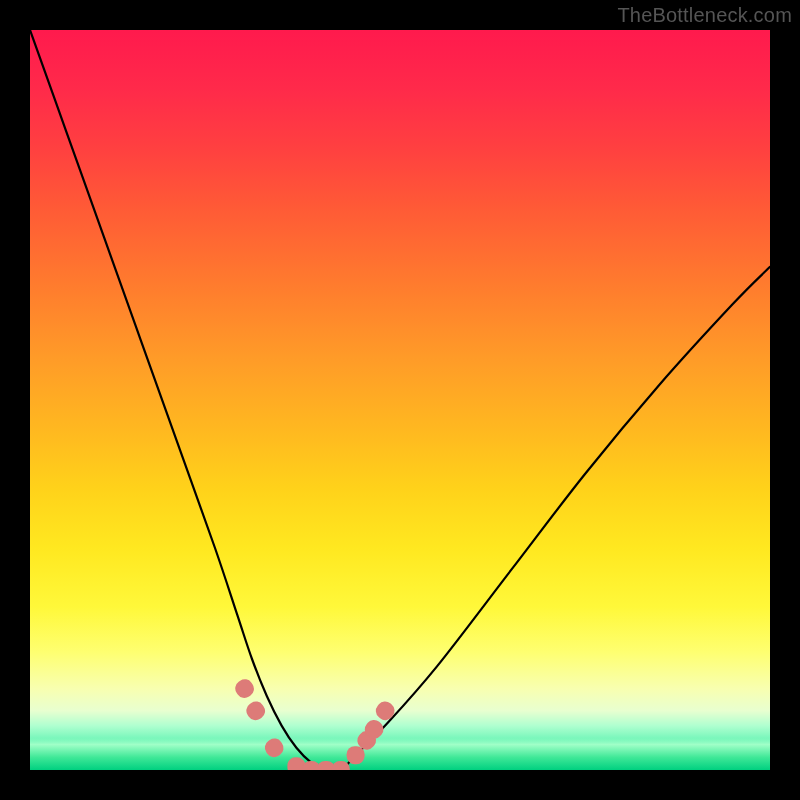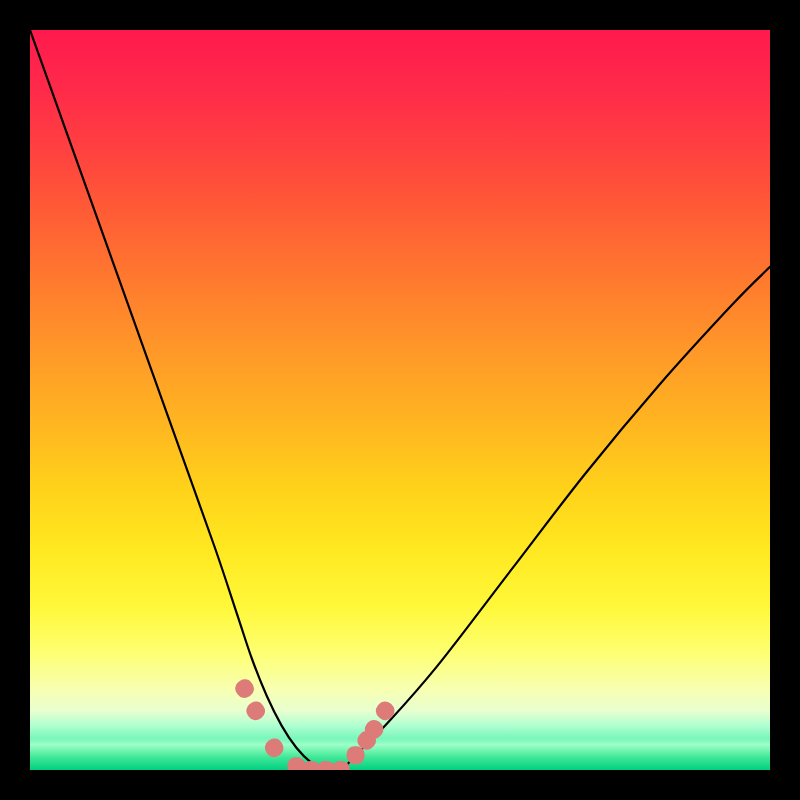--- a/index.html
+++ b/index.html
@@ -65,20 +65,21 @@
     font-size: 20px;
     color: #555;
     letter-spacing: 0.2px;
     user-select: none;
   }
 </style>
 </head>
 <body>
 
 <div class="frame">
+  <div class="watermark">TheBottleneck.com</div>
   <div class="plot-area">
     <div class="gradient"></div>
     <div class="green-band"></div>
     <svg class="curve" viewBox="0 0 740 740" preserveAspectRatio="none">
       <path fill="none" stroke="#000" stroke-width="2.2" stroke-linecap="round" d="M 0,0 C 6.166666666666667,17.26666666666667 24.666666666666664,69.06666666666669 37,103.60000000000002 C 49.333333333333336,138.13333333333335 61.666666666666664,172.6666666666667 74,207.20000000000005 C 86.33333333333333,241.73333333333338 98.66666666666667,276.2666666666667 111,310.8 C 123.33333333333333,345.3333333333333 135.66666666666666,379.8666666666667 148,414.4 C 160.33333333333334,448.9333333333333 175.13333333333333,489.6333333333333 185,518 C 194.86666666666667,546.3666666666667 201.03333333333336,566.1 207.20000000000002,584.6 C 213.36666666666667,603.1 217.06666666666666,615.4333333333334 222,629 C 226.93333333333334,642.5666666666666 231.86666666666667,654.9 236.8,666 C 241.73333333333335,677.1 246.66666666666669,686.9666666666667 251.60000000000002,695.6 C 256.53333333333336,704.2333333333333 261.46666666666664,711.6333333333333 266.4,717.8 C 271.3333333333333,723.9666666666666 276.26666666666665,728.9 281.2,732.6 C 286.1333333333333,736.3000000000001 291.06666666666666,738.7666666666667 296,740 C 300.93333333333334,741.2333333333333 305.8666666666667,742.4666666666667 310.8,740 C 315.73333333333335,737.5333333333333 318.20000000000005,732.6 325.6,725.2 C 333,717.8000000000001 341.6333333333333,710.4000000000001 355.2,695.6 C 368.76666666666665,680.8 386.0333333333334,662.3 407.00000000000006,636.4 C 427.9666666666667,610.5 456.33333333333337,572.2666666666667 481,540.2 C 505.66666666666663,508.1333333333334 530.3333333333334,474.83333333333337 555,444 C 579.6666666666666,413.16666666666663 604.3333333333334,383.56666666666666 629,355.2 C 653.6666666666666,326.8333333333333 684.5,293.53333333333336 703,273.8 C 721.5,254.06666666666666 733.8333333333334,242.96666666666664 740,236.79999999999995"></path>
       <g>
           <rect x="205.6" y="649.6" width="18" height="18" rx="8.1" ry="8.1" fill="#dd7b78" transform="rotate(55 214.6 658.6)"></rect>
           <rect x="216.7" y="671.8" width="18" height="18" rx="8.1" ry="8.1" fill="#dd7b78" transform="rotate(55 225.7 680.8)"></rect>
           <rect x="235.20000000000002" y="708.8" width="18" height="18" rx="8.1" ry="8.1" fill="#dd7b78" transform="rotate(55 244.20000000000002 717.8)"></rect>
           <rect x="257.4" y="727.3" width="18" height="18" rx="8.1" ry="8.1" fill="#dd7b78" transform="rotate(0 266.4 736.3)"></rect>

